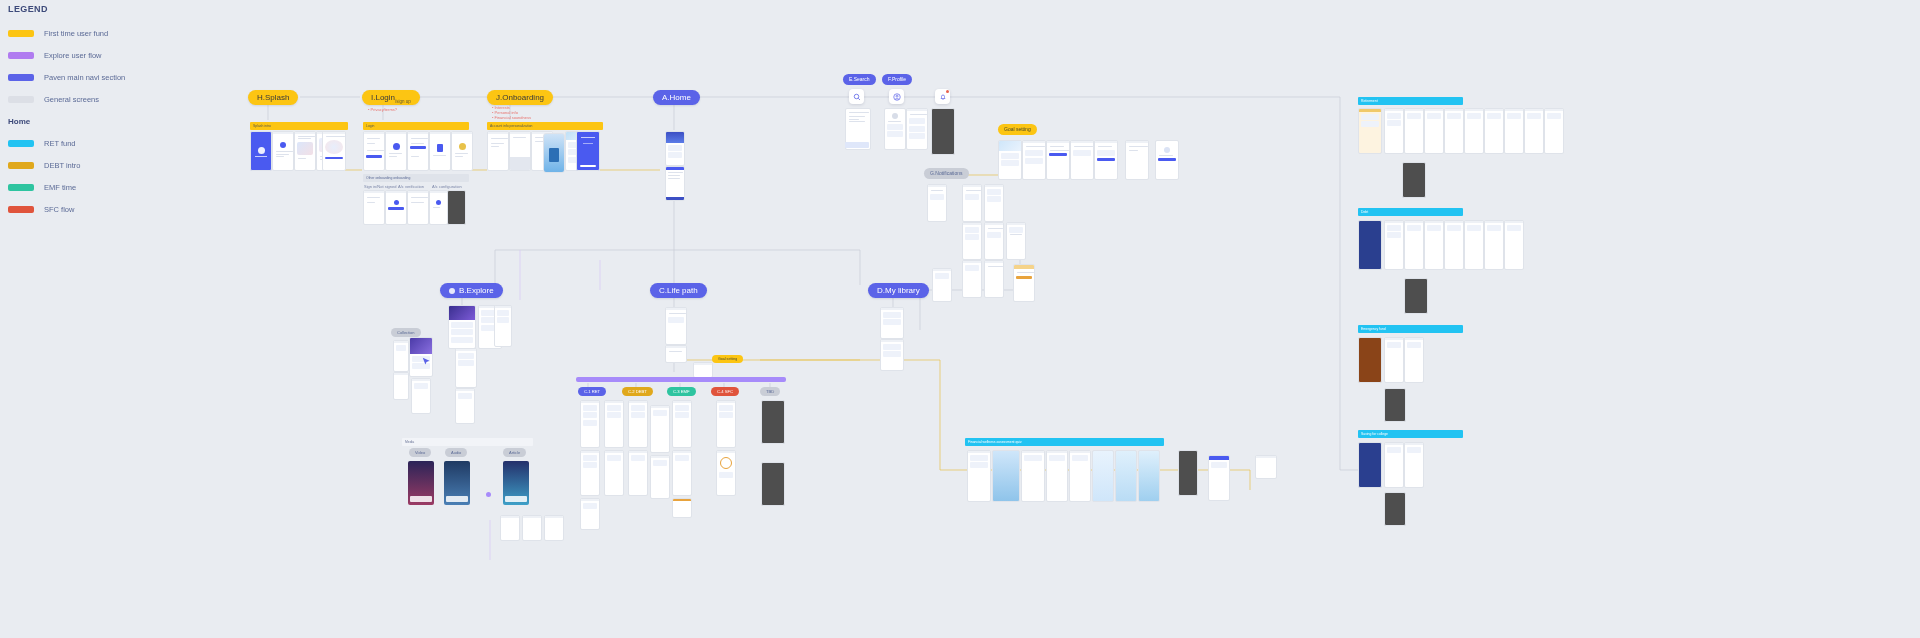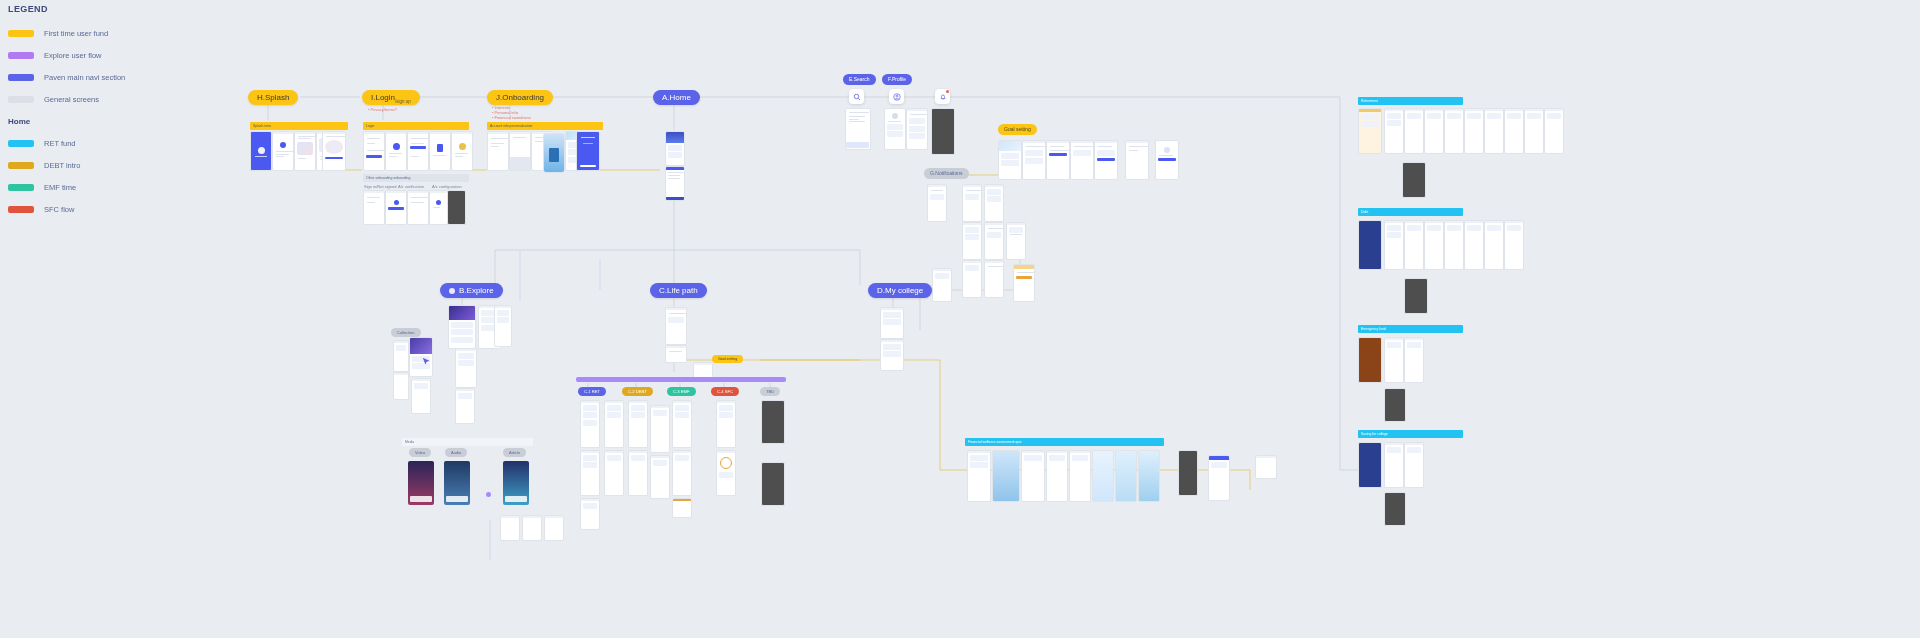--- a/index.html
+++ b/index.html
@@ -483,21 +483,21 @@
       <div class="card"></div>
     </div>
 
   <div class="pill blue" style="left:440px;top:283px;">
     <span class="dot"></span><span>B.Explore</span>
   </div>
   <div class="pill blue" style="left:650px;top:283px;">
     <span>C.Life path</span>
   </div>
   <div class="pill blue" style="left:868px;top:283px;">
-    <span>D.My college</span>
+    <span>D.My library</span>
   </div>
 
   <div class="ph" style="left:448px;top:305px;width:26px;height:42px;">
     <div style="height:14px;background:linear-gradient(135deg,#3a2f8f,#7d5bd8);"></div>
     <div class="card"></div>
       <div class="card"></div>
       <div class="card"></div>
   </div>
   <div class="ph" style="left:478px;top:305px;width:22px;height:42px;">
       <div class="bar"></div>

